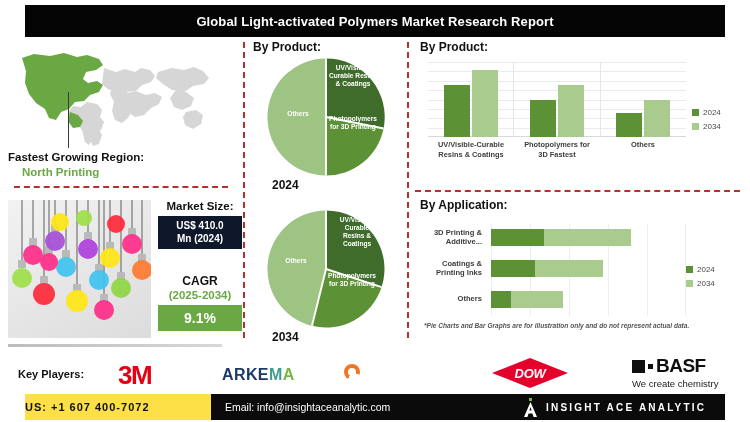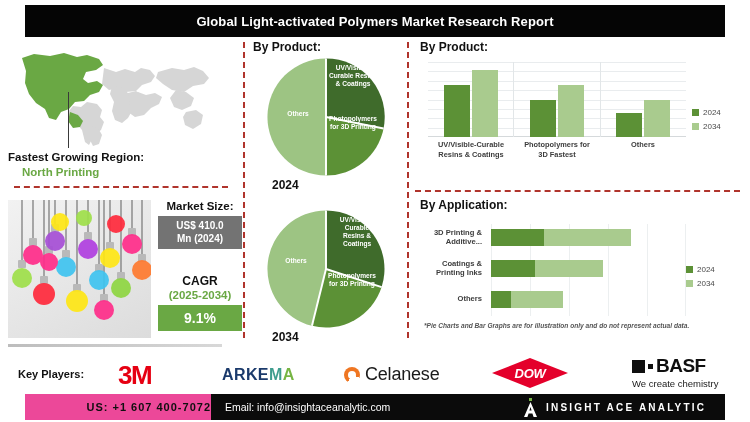--- a/index.html
+++ b/index.html
@@ -51,21 +51,21 @@
   }
   .bulbs svg { width: 100%; height: 100%; display: block; }
 
   
   .ms-title {
     position: absolute; left: 156px; top: 200px; width: 88px; text-align: center;
     font-size: 11.5px; font-weight: bold; color: #111;
   }
   .ms-box {
     position: absolute; left: 158px; top: 216px; width: 84px; height: 33px;
-    background: #737373; display: flex; flex-direction: column;
+    background: #0f172a; display: flex; flex-direction: column;
     align-items: center; justify-content: center; gap: 1px;
   }
   .ms-box span { color: #fff; font-size: 10px; font-weight: bold; line-height: 12px; }
   .cagr-title {
     position: absolute; left: 156px; top: 274px; width: 88px; text-align: center;
     font-size: 12px; font-weight: bold; color: #111;
   }
   .cagr-years {
     position: absolute; left: 150px; top: 289px; width: 100px; text-align: center;
     font-size: 11.5px; font-weight: bold; color: #6aa844;
@@ -224,21 +224,21 @@
   .logo-basf { left: 632px; top: 355px; }
   .basf-top { display: flex; align-items: center; gap: 3px; }
   .basf-sq { width: 13px; height: 13px; background: #0f0f0f; }
   .basf-dot { width: 5px; height: 5px; background: #0f0f0f; }
   .basf-text { font-size: 19px; font-weight: bold; color: #0f0f0f; letter-spacing: -.5px; }
   .basf-tag { font-size: 9.5px; color: #1a1a1a; margin-top: 1px; }
 
   
   .footer-phone {
     position: absolute; left: 25px; top: 394px; width: 186px; height: 26px;
-    background: #ec4899; display: flex; align-items: center; justify-content: flex-end;
+    background: #fde047; display: flex; align-items: center; justify-content: flex-start;
   }
   .footer-phone span {
     color: #0f0f0f; font-size: 11px; font-weight: bold; letter-spacing: 1px;
   }
   .footer-email {
     position: absolute; left: 211px; top: 394px; width: 300px; height: 26px;
     background: #0b0b0b; display: flex; align-items: center; padding-left: 14px;
   }
   .footer-email span { color: #ffffff; font-size: 10.5px; }
   .footer-brand {
@@ -525,21 +525,20 @@
   <div class="kp-label">Key Players:</div>
 
   <div class="logo logo-3m">3M</div>
 
   <div class="logo logo-arkema">
     <span class="a1">ARKE</span><span class="a2">M</span><span class="a3">A</span>
   </div>
 
   <div class="logo logo-celanese">
     <span class="cel-mark"></span>
-    <span class="cel-text">Celanese</span>
   </div>
 
   <div class="logo logo-basf">
     <div class="basf-top">
       <span class="basf-sq"></span>
       <span class="basf-dot"></span>
       <span class="basf-text">BASF</span>
     </div>
     <div class="basf-tag">We create chemistry</div>
   </div>

